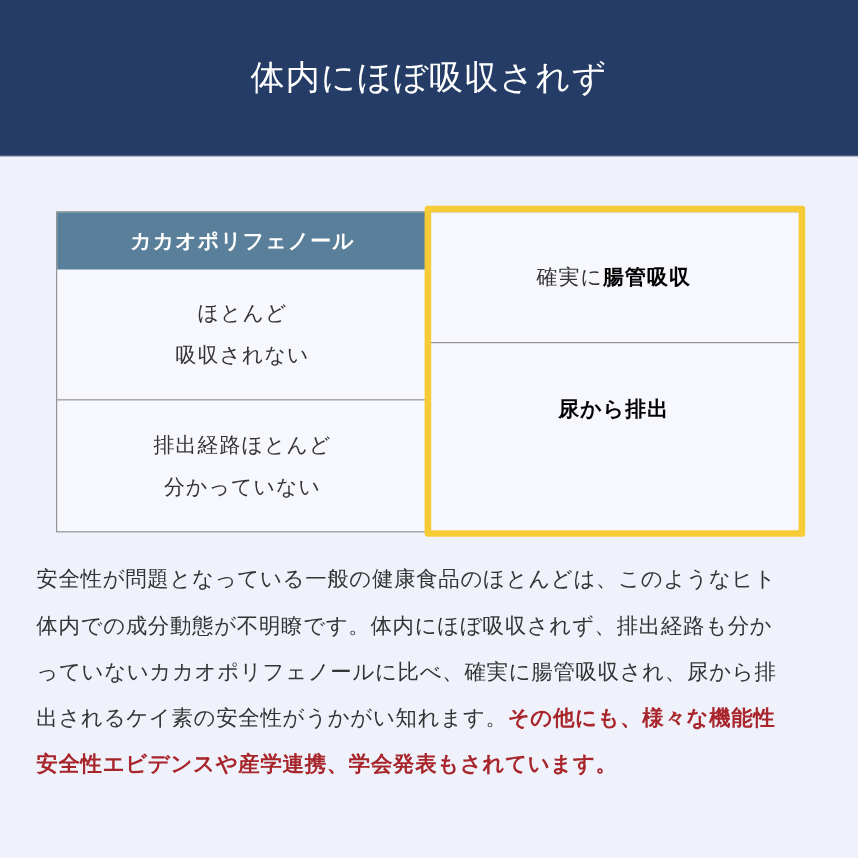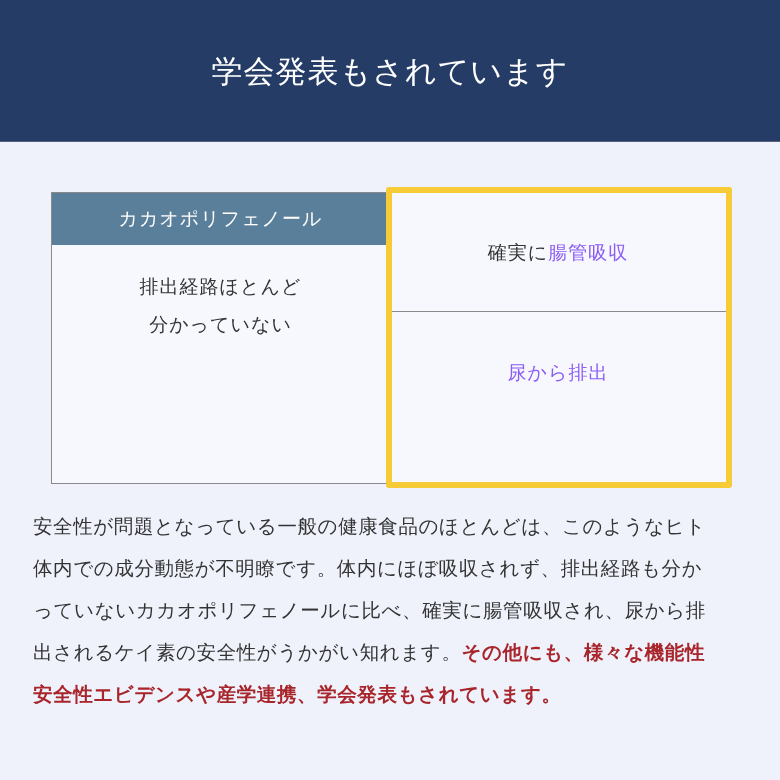--- a/index.html
+++ b/index.html
@@ -23,55 +23,59 @@
     .table {
       position: absolute; left: 51px; top: 192px; width: 677px; height: 292px;
       border: 1px solid #8a8a8a;
       background: #f7f8fd;
     }
     .col-left { position: absolute; left: 0; top: 0; width: 337px; height: 100%; }
     .col-right { position: absolute; left: 337px; top: 0; width: 338px; height: 100%; }
     .th {
       height: 52px; background: #5a7f9a; color: #ffffff;
       display: flex; align-items: center; justify-content: center;
-      font-size: 19px; letter-spacing: 1px;
+      font-size: 19px; letter-spacing: 1px; font-weight: bold;
     }
     .td {
       display: flex; flex-direction: column; align-items: center; justify-content: center;
       font-size: 19px; line-height: 38px; letter-spacing: 1px; color: #333333;
     }
     .td.r1 { height: 119px; border-bottom: 1px solid #8a8a8a; }
     .td.r2 { height: 119px; }
-    .td .red { color: #8b5cf6; font-weight: normal; }
+    .td .red { color: #000000; font-weight: bold; }
     .td .inline { display: inline; }
 
     .highlight {
       position: absolute; left: 386px; top: 187px; width: 346px; height: 301px;
       border: 6px solid #f7cb35;
       border-radius: 3px;
       pointer-events: none;
     }
 
     .body-text {
       position: absolute; left: 33px; top: 506px; width: 684px;
       font-size: 19.5px; line-height: 42px; letter-spacing: 0.6px;
       color: #333333;
     }
     .body-text .red { color: #a8262b; font-weight: bold; }
   </style>
 </head>
 <body>
 
 <div class="hero">
-  <span>学会発表もされています</span>
+  <span>体内にほぼ吸収されず</span>
 </div>
 
 <div class="table">
   <div class="col-left">
     <div class="th">カカオポリフェノール</div>
+    <div class="td r1">
+      <span>ほとんど</span>
+      <span>吸収されない</span>
+    </div>
     <div class="td r2">
       <span>排出経路ほとんど</span>
       <span>分かっていない</span>
     </div>
   </div>
   <div class="col-right">
     <div class="td r1">
       <div>
         <span class="inline">確実に</span><span class="inline red">腸管吸収</span>
       </div>

